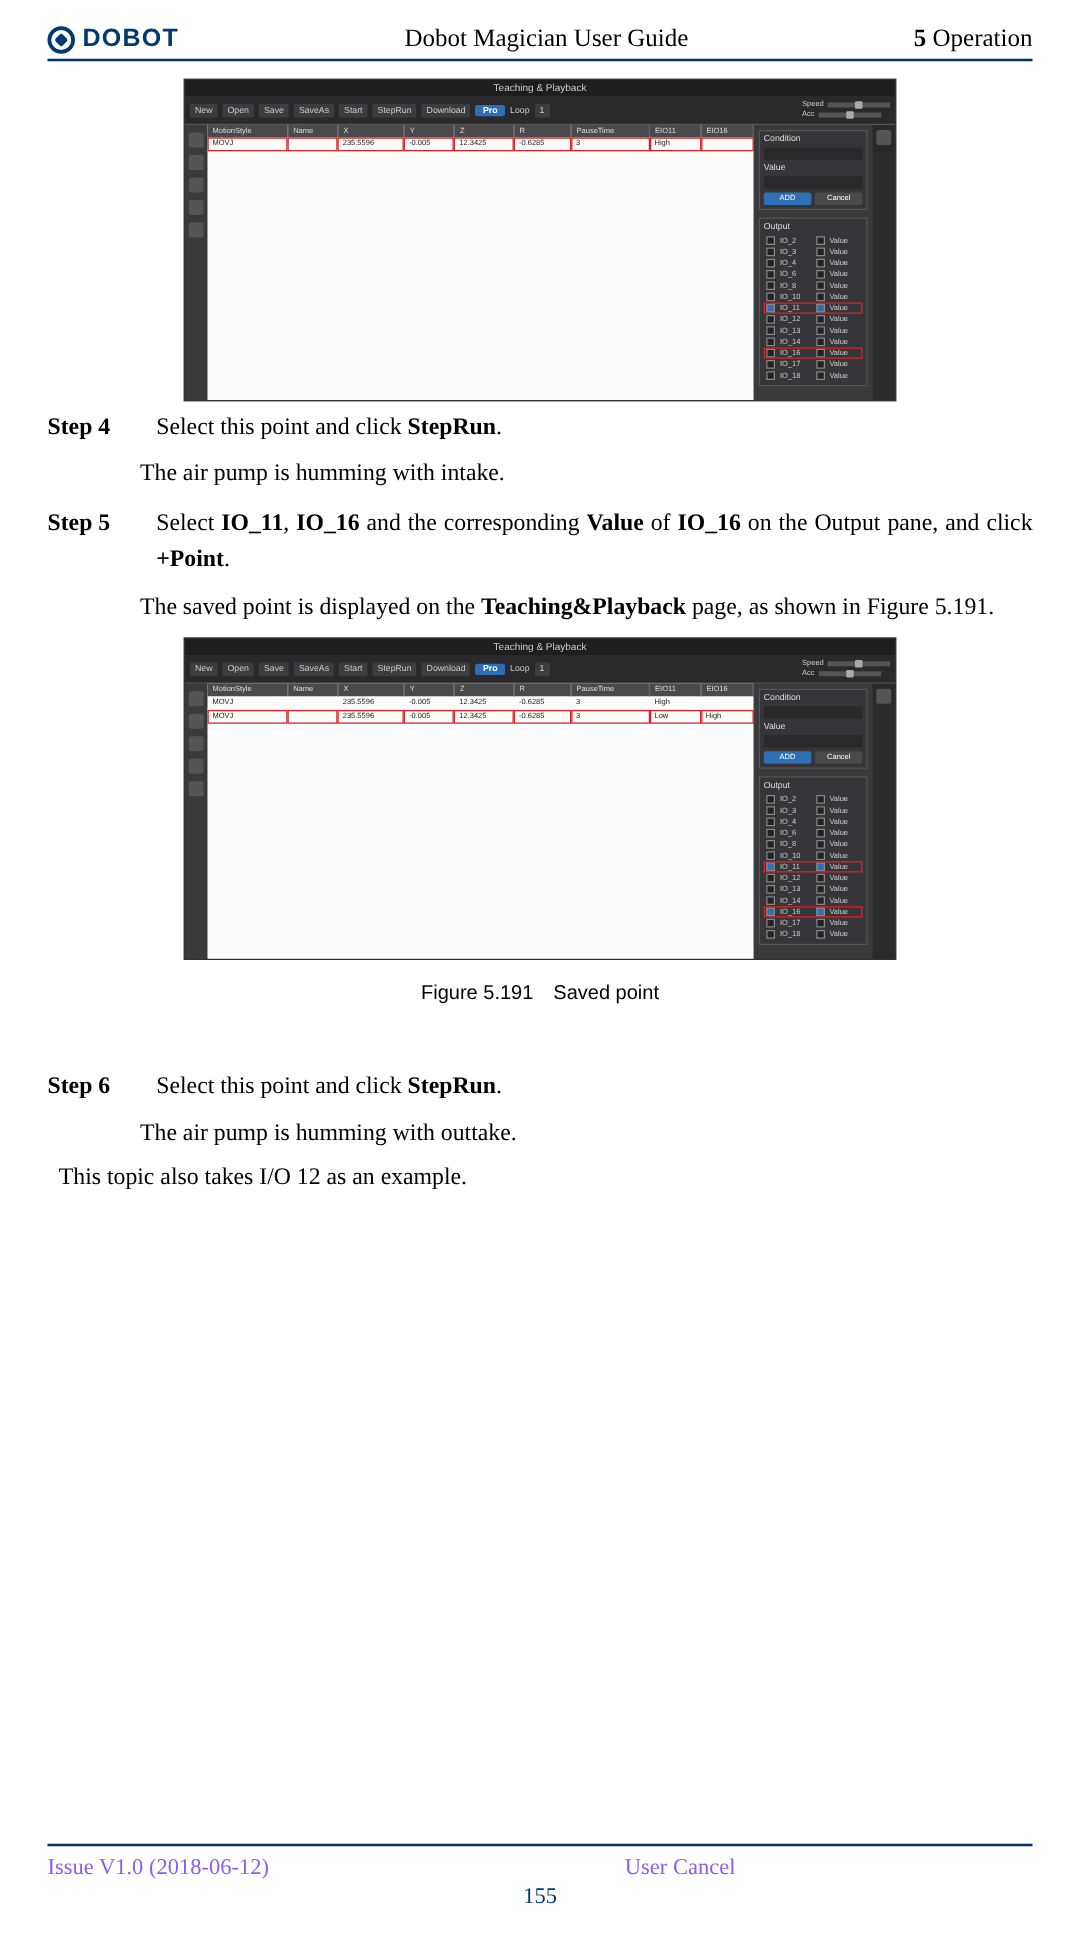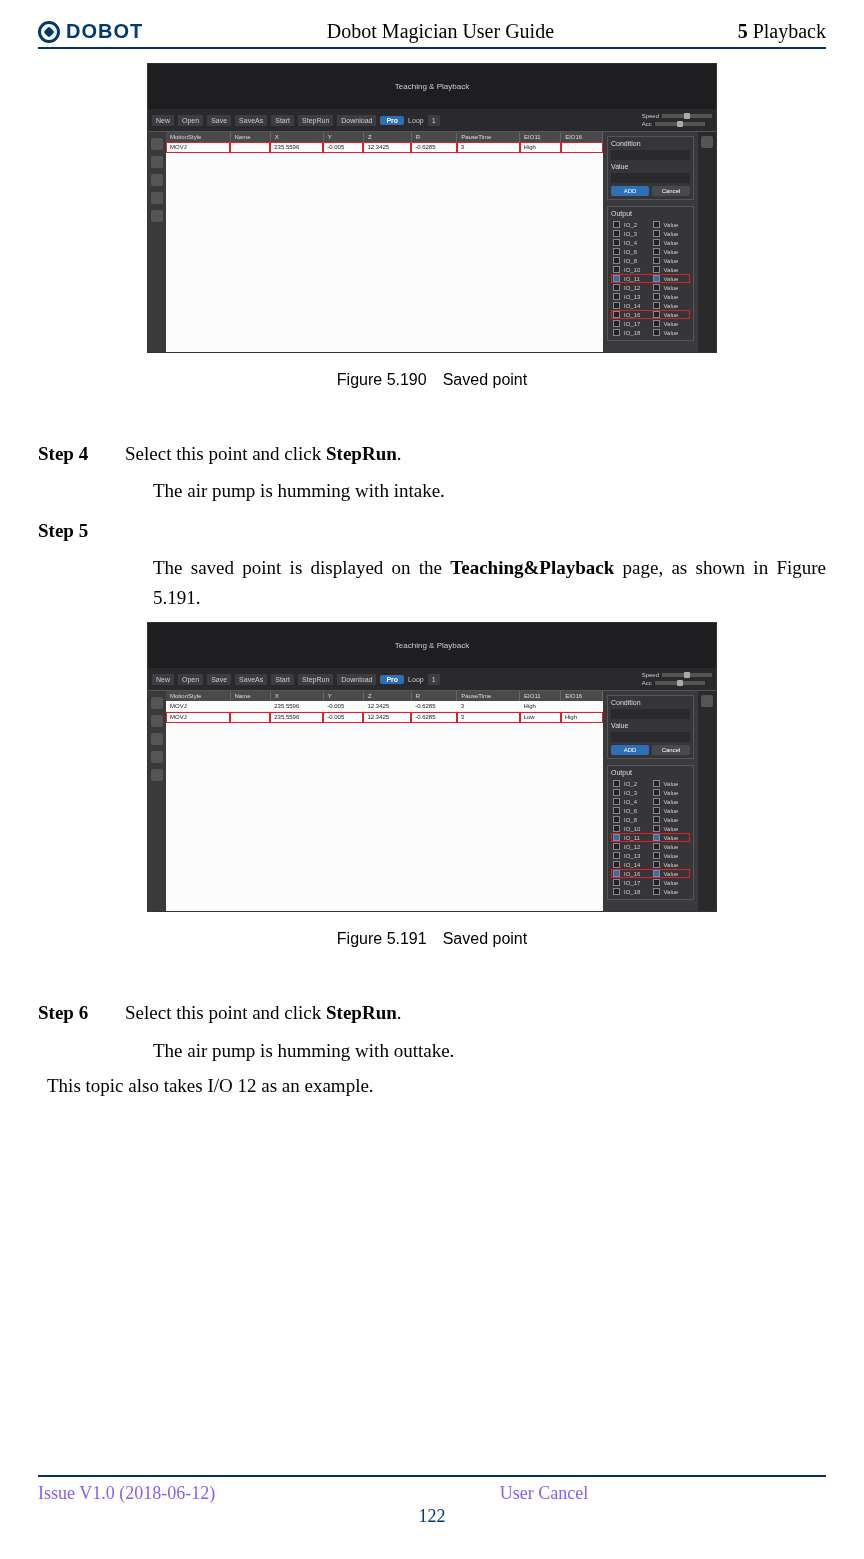--- a/index.html
+++ b/index.html
@@ -10,21 +10,21 @@
   .hdr { display: flex; align-items: flex-end; justify-content: space-between; border-bottom: 2px solid #003366; padding-bottom: 4px; margin-bottom: 14px; }
   .logo { display: flex; align-items: center; gap: 6px; font-family: Arial, Helvetica, sans-serif; font-weight: 900; font-size: 20px; letter-spacing: 1px; color: #003a6e; }
   .logo-icon { width: 22px; height: 22px; border: 3px solid #003a6e; border-radius: 50%; display: flex; align-items: center; justify-content: center; position: relative; }
   .logo-icon::before { content: ""; width: 8px; height: 8px; background: #003a6e; border-radius: 2px; transform: rotate(45deg); }
   .hdr-center { font-size: 20px; flex: 1; text-align: center; }
   .hdr-right { font-size: 20px; white-space: nowrap; }
 
   
   .shot-wrap { display: flex; justify-content: center; margin: 10px 0 6px 0; }
   .shot { width: 570px; border: 1px solid #333; background: #3a3a3d; font-family: Arial, sans-serif; font-size: 7px; color: #ccc; }
-  .shot .titlebar { background: #1e1e21; text-align: center; padding: 18px 0; font-size: 8px; }
+  .shot .titlebar { background: #1e1e21; text-align: center; padding: 2px 0; font-size: 8px; }
   .shot .toolbar { display: flex; align-items: center; gap: 4px; padding: 4px; background: #2a2a2d; border-bottom: 1px solid #555; }
   .shot .tbtn { background: #3d3d41; padding: 2px 4px; border-radius: 1px; font-size: 7px; }
   .shot .pro { background: #2d6fb7; color: #fff; padding: 1px 6px; font-weight: bold; border-radius: 2px; }
   .shot .sliders { margin-left: auto; display: flex; flex-direction: column; gap: 2px; font-size: 6px; }
   .shot .sliders .sl { display: flex; align-items: center; gap: 3px; }
   .shot .sliders .track { width: 50px; height: 4px; background: #555; position: relative; }
   .shot .sliders .thumb { width: 6px; height: 6px; background: #aaa; position: absolute; top: -1px; left: 22px; border-radius: 1px; }
   .shot-body { display: flex; }
   .shot-left { width: 18px; background: #3a3a3d; display: flex; flex-direction: column; gap: 6px; padding-top: 6px; align-items: center; }
   .shot-left .ic { width: 12px; height: 12px; background: #555; border-radius: 2px; }
@@ -47,21 +47,21 @@
   .shot-right .olabel { flex: 1; font-size: 6px; }
   .shot .corner { width: 18px; background: #2a2a2d; display: flex; align-items: flex-start; justify-content: center; padding-top: 4px; }
   .shot .corner .ic { width: 12px; height: 12px; background: #555; border-radius: 2px; }
 
   .figcap { text-align: center; font-family: Arial, Helvetica, sans-serif; font-size: 16px; margin: 18px 0 50px 0; }
 
   
   .step-row { display: flex; margin: 0 0 8px 0; font-size: 19px; line-height: 1.55; }
   .step-label { width: 87px; flex-shrink: 0; font-weight: bold; }
   .step-body { flex: 1; text-align: justify; }
-  .step-follow { margin-left: 115px; font-size: 19px; line-height: 1.55; margin-bottom: 10px; text-align: justify; }
+  .step-follow { margin-left: 74px; font-size: 19px; line-height: 1.55; margin-bottom: 10px; text-align: justify; }
   .section-h { font-family: Arial, Helvetica, sans-serif; font-weight: bold; font-size: 19px; margin: 18px 0 12px 0; }
   .plain { font-size: 19px; margin-left: 9px; }
 
   
   .ftr { position: absolute; left: 38px; right: 38px; bottom: 32px; }
   .ftr-line { border-top: 2px solid #003366; margin-bottom: 6px; }
   .ftr-row { display: flex; justify-content: space-between; font-size: 18px; color: #8b5cf6; gap: 47px; }
   .ftr-center { text-align: center; flex: 1; }
   .ftr-page { text-align: center; font-size: 18px; color: #003a6e; margin-top: 2px; }
 </style>
@@ -70,21 +70,21 @@
 
 <div class="page">
 
   <div class="hdr">
     <div class="logo">
       <span class="logo-icon"></span>
       <span>DOBOT</span>
     </div>
     <div class="hdr-center">Dobot Magician User Guide</div>
     <div class="hdr-right">
-      <b>5</b><span> Playback</span>
+      <b>5</b><span> Operation</span>
     </div>
   </div>
 
   <div class="shot-wrap">
     <div class="shot">
       <div class="titlebar">Teaching &amp; Playback</div>
       <div class="toolbar">
         <span class="tbtn">New</span>
         <span class="tbtn">Open</span>
         <span class="tbtn">Save</span>
@@ -240,32 +240,34 @@
                 </div>
               </div>
           </div>
         </div>
         <div class="corner">
             <div class="ic"></div>
           </div>
       </div>
     </div>
   </div>
-  <div class="figcap">Figure 5.190 Saved point</div>
 
   <div class="step-row">
     <div class="step-label">Step 4</div>
     <div class="step-body">
       <span>Select this point and click </span><b>StepRun</b><span>.</span>
     </div>
   </div>
   <div class="step-follow">The air pump is humming with intake.</div>
 
   <div class="step-row">
     <div class="step-label">Step 5</div>
+    <div class="step-body">
+      <span>Select </span><b>IO_11</b><span>, </span><b>IO_16</b><span> and the corresponding </span><b>Value</b><span> of </span><b>IO_16</b><span> on the Output pane, and click </span><b>+Point</b><span>.</span>
+    </div>
   </div>
   <div class="step-follow">
     <span>The saved point is displayed on the </span><b>Teaching&amp;Playback</b><span> page, as shown in Figure 5.191.</span>
   </div>
 
   <div class="shot-wrap">
     <div class="shot">
       <div class="titlebar">Teaching &amp; Playback</div>
       <div class="toolbar">
         <span class="tbtn">New</span>
@@ -452,16 +454,16 @@
   <div class="step-follow">The air pump is humming with outtake.</div>
 
   <div class="plain">This topic also takes I/O 12 as an example.</div>
 
   <div class="ftr">
     <div class="ftr-line"></div>
     <div class="ftr-row">
       <span>Issue V1.0 (2018-06-12)</span>
       <span class="ftr-center">User Cancel</span>
     </div>
-    <div class="ftr-page">122</div>
+    <div class="ftr-page">155</div>
   </div>
 
 </div>
 
 </body></html>

